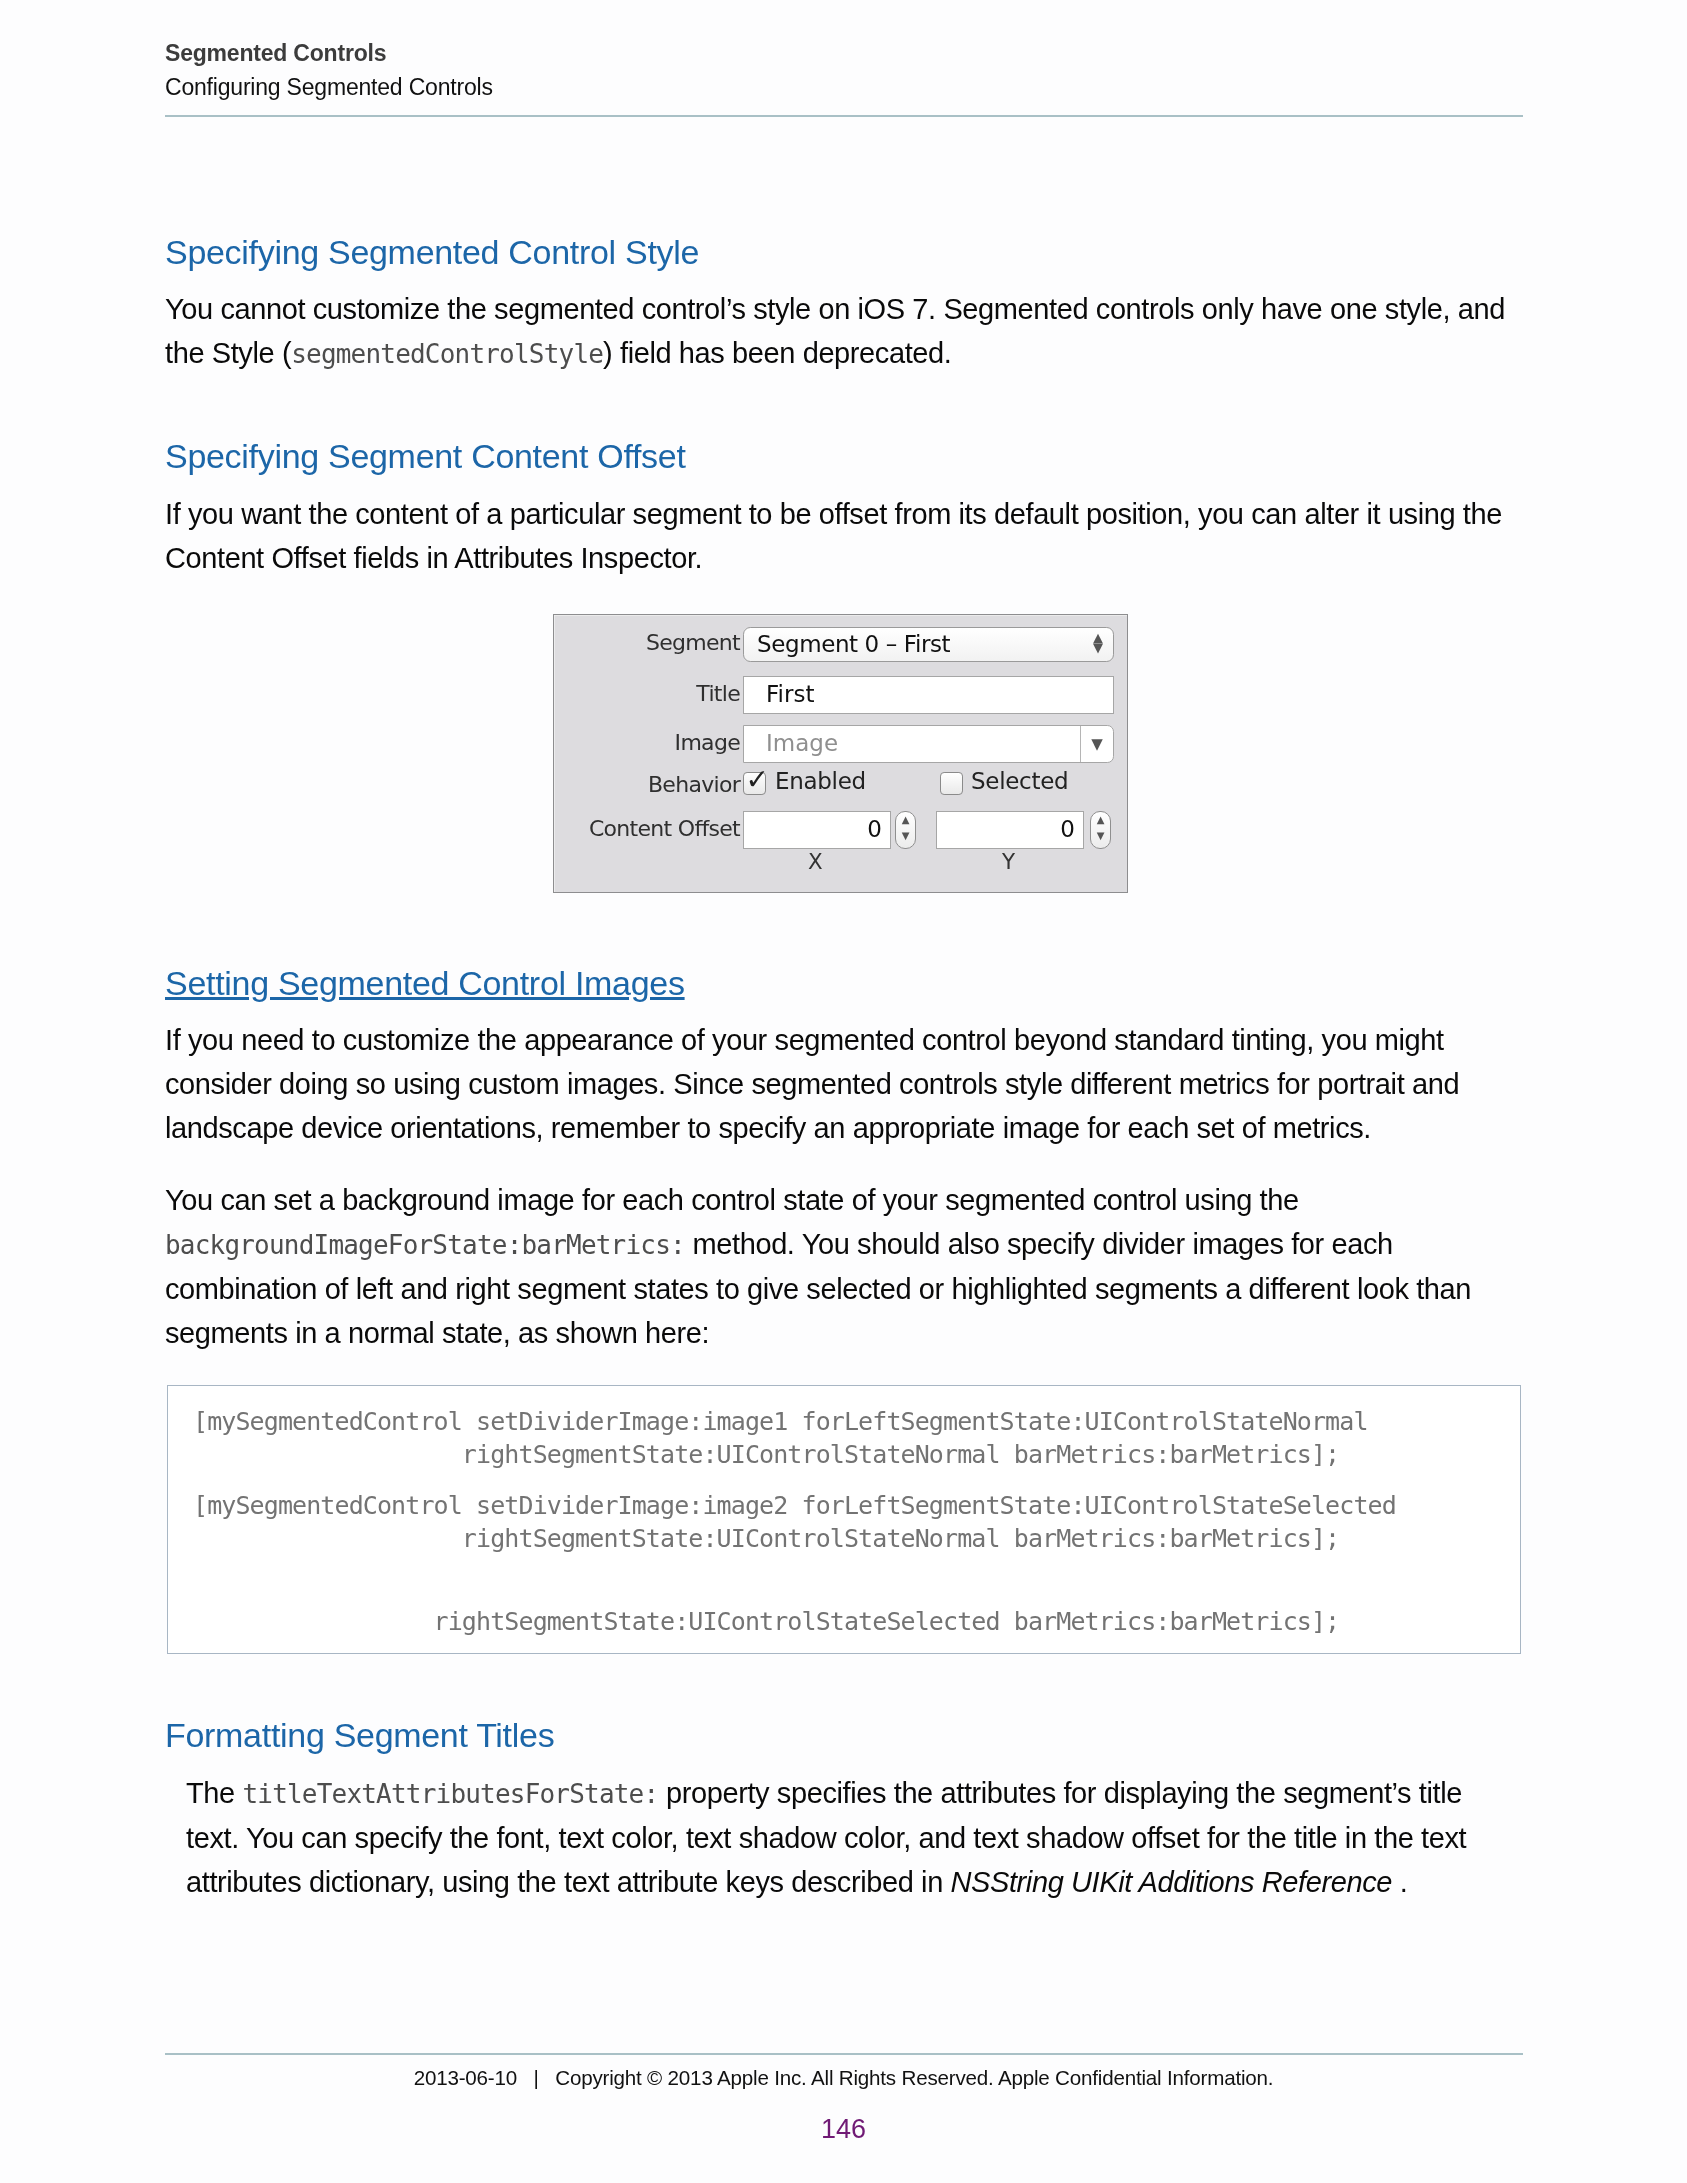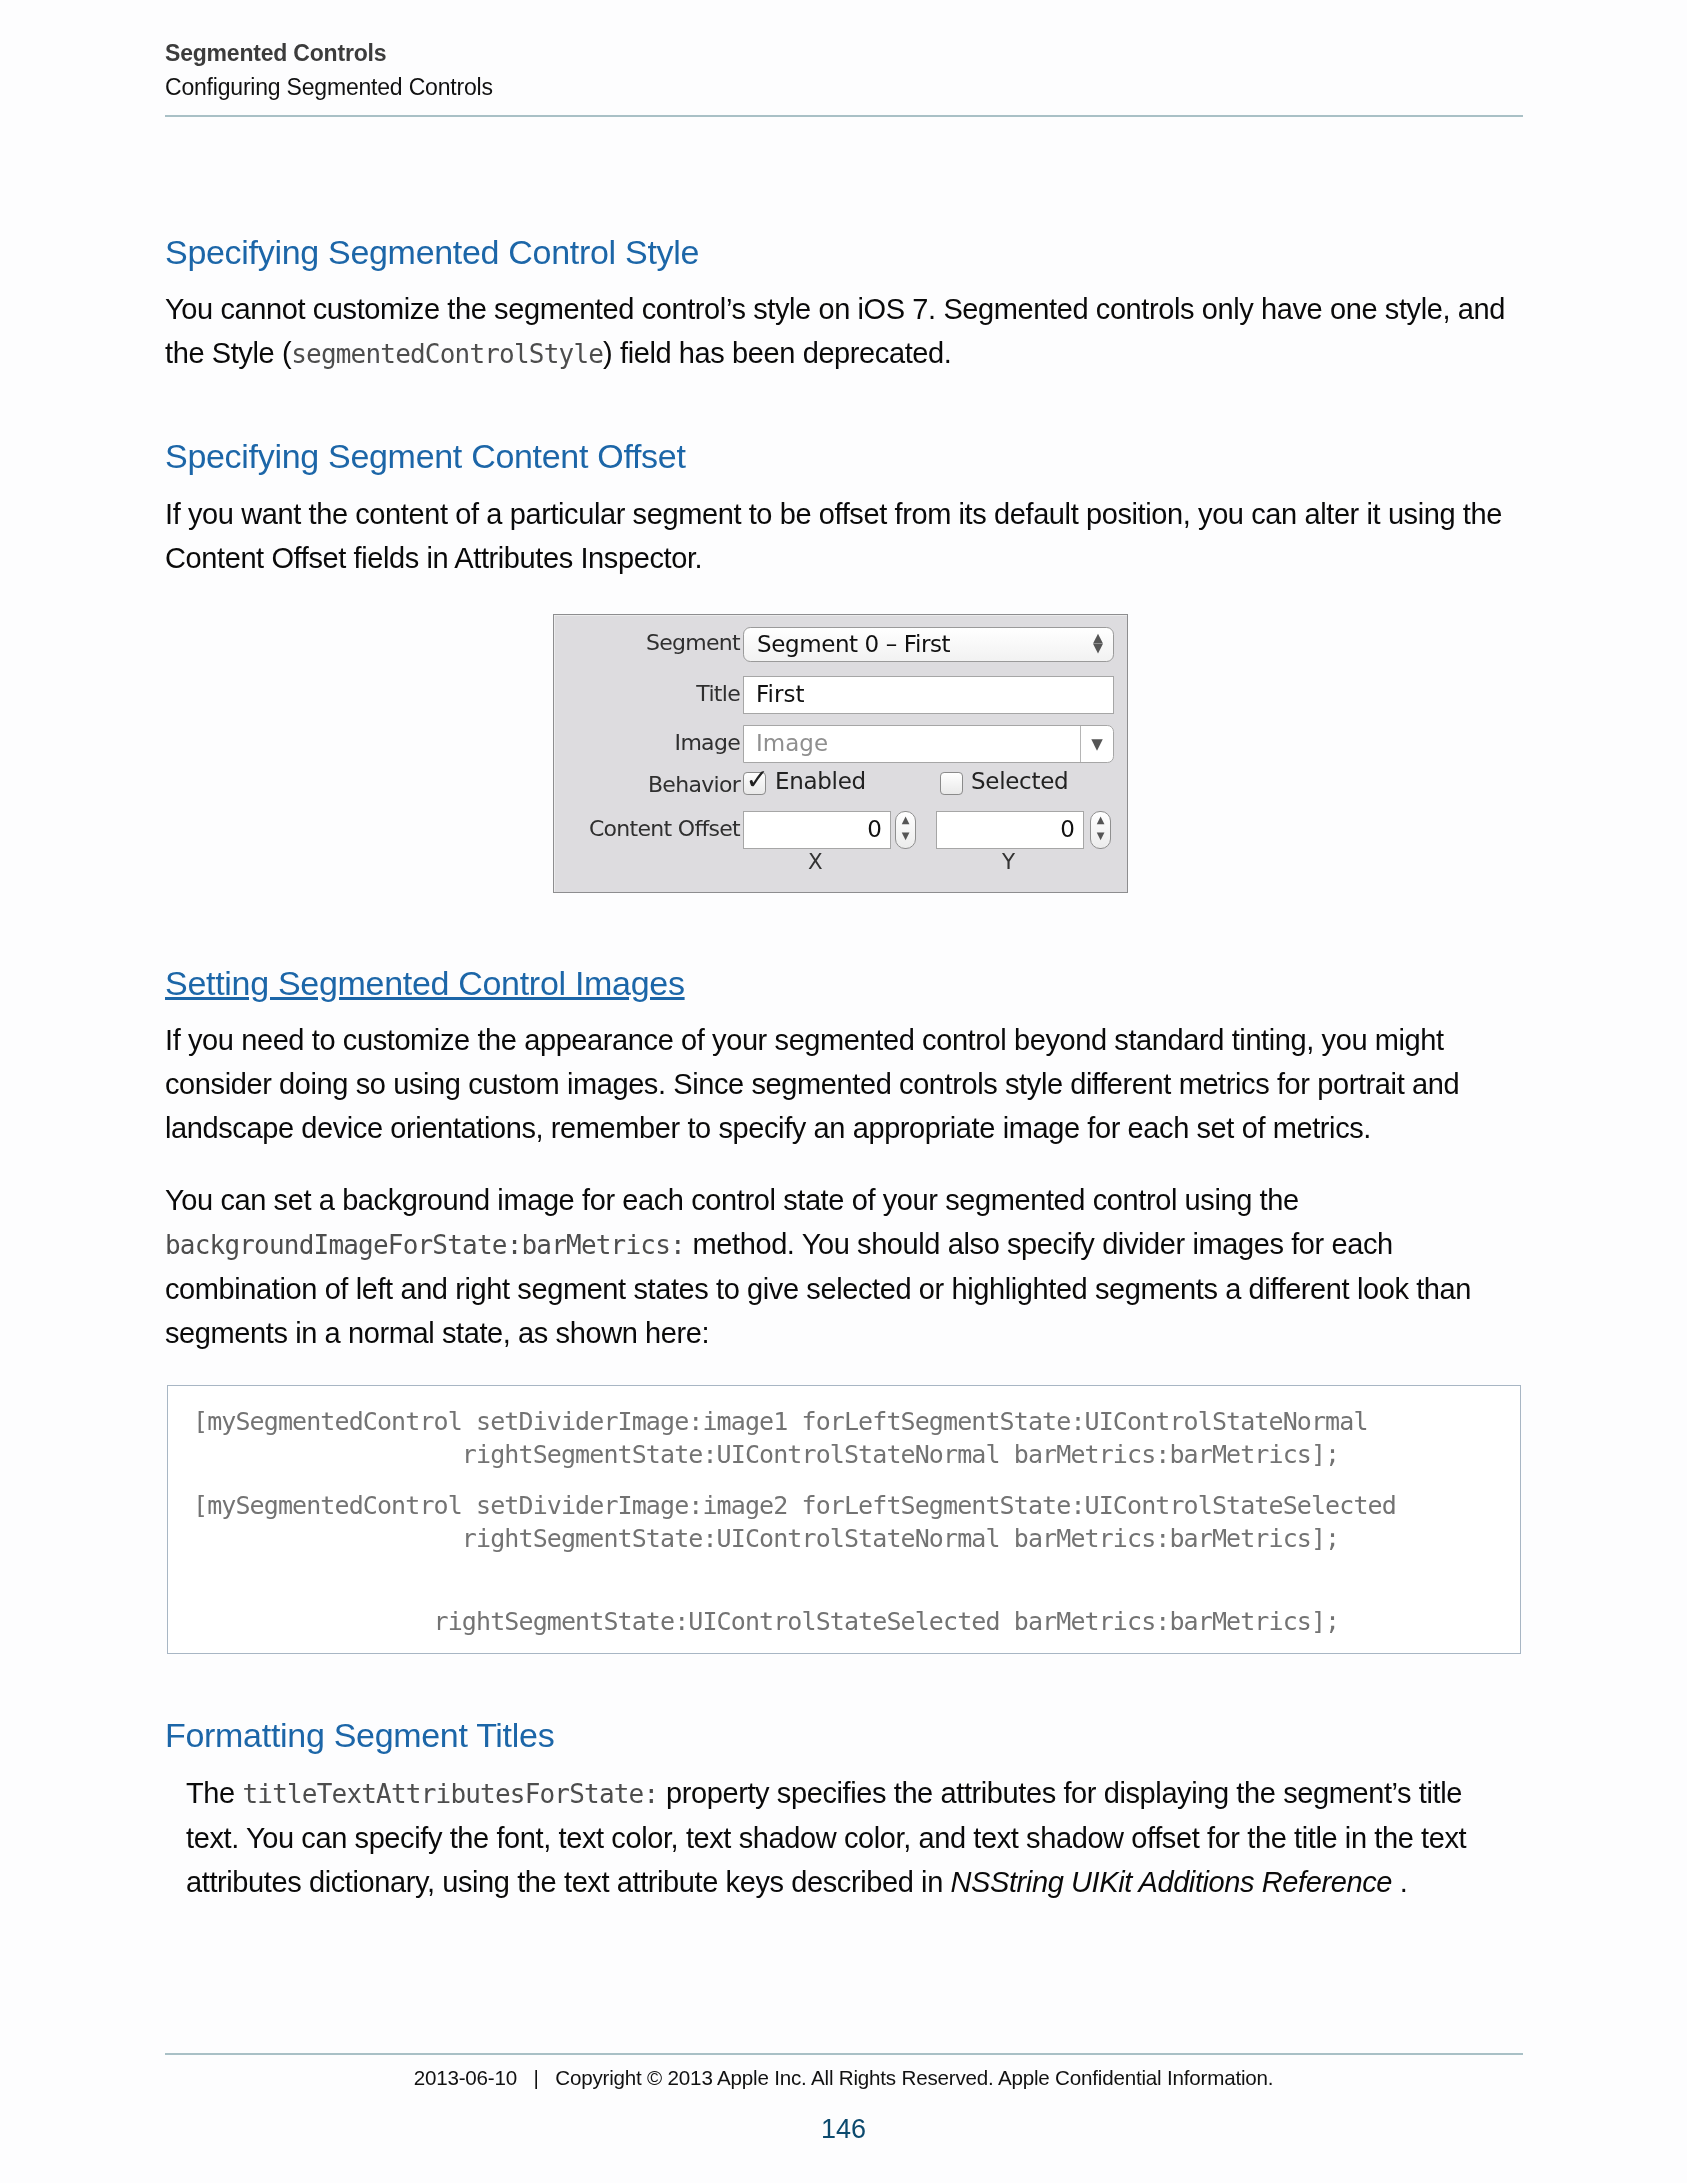--- a/index.html
+++ b/index.html
@@ -28,21 +28,21 @@
   .plabel { position: absolute; right: 387px; font-size: 22px; color: #2f2f2f; text-align: right; white-space: nowrap; letter-spacing: -0.7px; }
   .popup {
     position: absolute; left: 189px; top: 11.5px; width: 371px; height: 35px;
     background: linear-gradient(#ffffff, #f2f2f2); border: 1.6px solid #9a9a9a; border-radius: 7.4px;
     box-sizing: border-box;
   }
   .popup-text { position: absolute; left: 13px; top: 3.3px; font-size: 23px; color: #111; letter-spacing: -0.4px; }
   .popup-arrows { position: absolute; right: 10px; top: 5px; font-size: 13px; line-height: 10px; color: #555; text-align: center; }
   .field {
     position: absolute; background: #fff; border: 1.6px solid #a6a6a6; box-sizing: border-box;
-    font-size: 23px; color: #111; padding-left: 12px; line-height: 35px;
+    font-size: 23px; color: #111; padding-left: 22px; line-height: 35px;
   }
   .field.placeholder { color: #8f8f8f; }
   .combo-btn { position: absolute; right: 0; top: 0; width: 33px; height: 100%; border-left: 0.8px solid #b5b5b5; box-sizing: border-box; text-align: center; font-size: 15px; color: #555; line-height: 36px; }
   .check {
     position: absolute; width: 23px; height: 23px; border: 1.6px solid #8a8a8a; border-radius: 4.1px; background: linear-gradient(#fff, #e9e9e9); box-sizing: border-box;
   }
   .check-mark { position: absolute; left: 1.6px; top: -10px; font-size: 28px; color: #222; }
   .check-label { position: absolute; font-size: 23px; color: #222; letter-spacing: -0.3px; }
   .num-field { text-align: right; padding-right: 8.2px; padding-left: 0; }
   .stepper {
@@ -52,21 +52,21 @@
   .axis-label { position: absolute; font-size: 21.4px; color: #333; }
 
   
   .codebox {
     left: 167px; top: 1385px; width: 1354px; height: 269px;
     border: 1.6px solid #a8b6c4; background: #ffffff; box-sizing: border-box;
   }
   .code-line { position: absolute; font-family: "DejaVu Sans Mono", monospace; font-size: 25px; color: #737373; white-space: pre; letter-spacing: -0.9px; }
 
   .footer-text { left: 0; width: 1687px; text-align: center; top: 2066px; font-size: 20.6px; color: #111; letter-spacing: -0.2px; }
-  .page-num { left: 0; width: 1687px; text-align: center; top: 2114px; font-size: 27px; color: #0c4a6e; }
+  .page-num { left: 0; width: 1687px; text-align: center; top: 2114px; font-size: 27px; color: #701a75; }
 </style>
 </head>
 <body>
 
 <div class="abs hdr-chapter">Segmented Controls</div>
 <div class="abs hdr-section">Configuring Segmented Controls</div>
 <div class="abs rule" style="top:115px;"></div>
 
 <div class="abs h2" style="top:233px;">Specifying Segmented Control Style</div>
 <div class="abs p" style="top:287px;">

